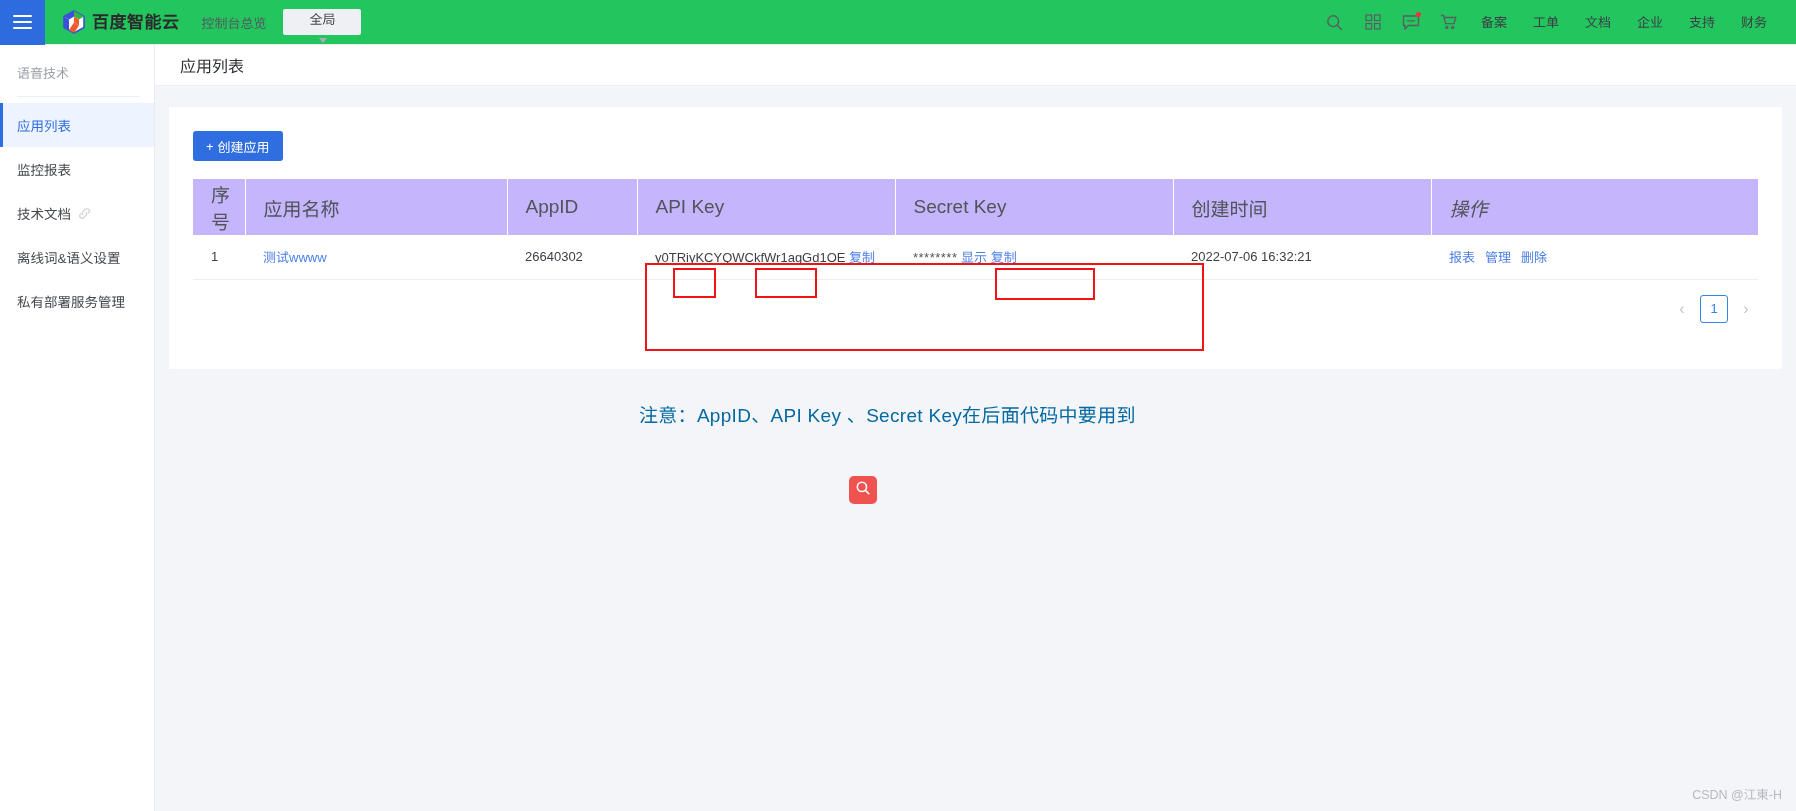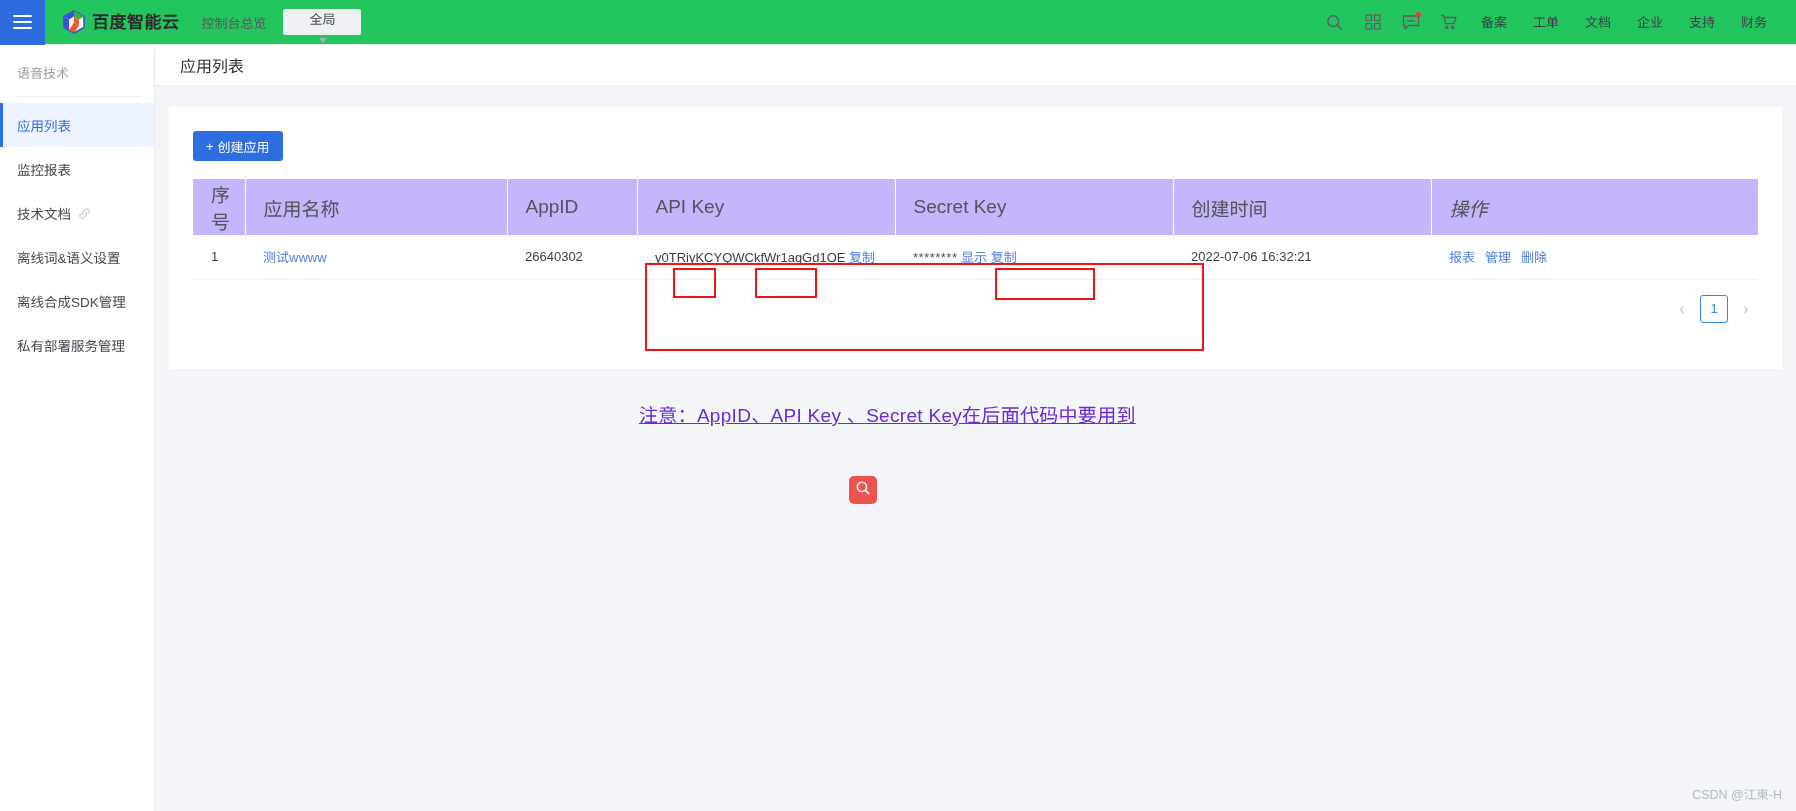--- a/index.html
+++ b/index.html
@@ -176,23 +176,22 @@
 
   
   .anno-box { position: absolute; border: 2.5px solid #f21414; box-sizing: border-box; pointer-events: none; }
   .anno-outer { left: 476px; top: 156px; width: 559px; height: 88px; }
   .anno-appid { left: 504px; top: 161px; width: 43px; height: 30px; background: transparent; }
   .anno-apikey { left: 586px; top: 161px; width: 62px; height: 30px; }
   .anno-secret { left: 826px; top: 161px; width: 100px; height: 32px; }
 
   .note-text {
     position: absolute; left: 484px; top: 355px;
-    font-size: 19px; color: #6d28d9; white-space: nowrap;
+    font-size: 19px; color: #0369a1; white-space: nowrap;
     letter-spacing: .3px;
-    text-decoration: underline;
   }
   .red-search-btn {
     position: absolute; left: 694px; top: 431px;
     width: 28px; height: 28px; border-radius: 5px;
     background: #ef5350; display: flex;
     align-items: center; justify-content: center; cursor: pointer;
   }
   .watermark {
     position: absolute; right: 14px; bottom: 8px;
     font-size: 12.5px; color: #b6bac0; white-space: nowrap; text-align: center;
@@ -283,23 +282,20 @@
       <span>技术文档</span>
       <span class="link-glyph">
         <svg width="13" height="13" viewBox="0 0 13 13" fill="none" stroke="#8c9099" stroke-width="1.1">
           <path d="M5.2 7.8 a2.4 2.4 0 0 1 0 -3.4 l2 -2 a2.4 2.4 0 0 1 3.4 3.4 l-0.9 0.9"></path>
           <path d="M7.8 5.2 a2.4 2.4 0 0 1 0 3.4 l-2 2 a2.4 2.4 0 0 1 -3.4 -3.4 l0.9 -0.9"></path>
         </svg>
       </span>
     </div>
     <div class="side-item">
       <span>离线词&amp;语义设置</span>
-    </div>
-    <div class="side-item">
-      <span>离线合成SDK管理</span>
     </div>
     <div class="side-item">
       <span>私有部署服务管理</span>
     </div>
   </div>
 
   <div class="main">
     <div class="page-title-bar">
       <span>应用列表</span>
     </div>

